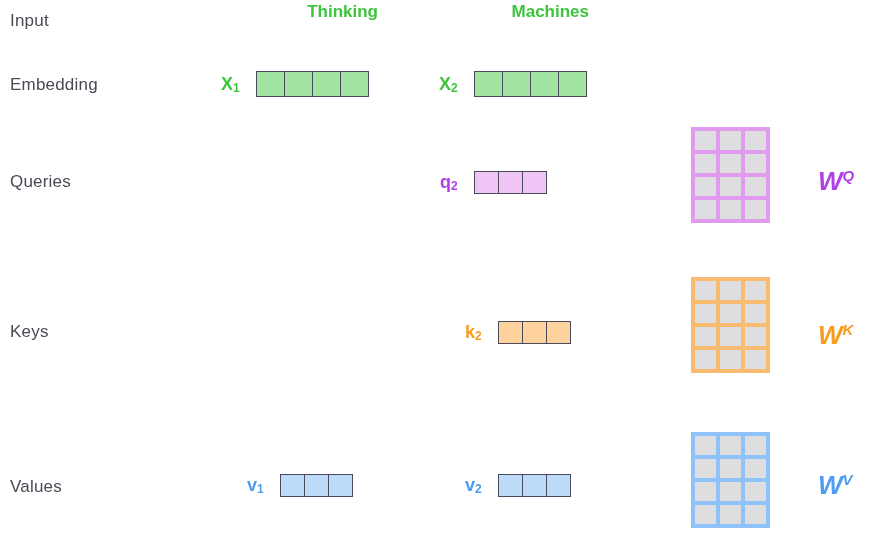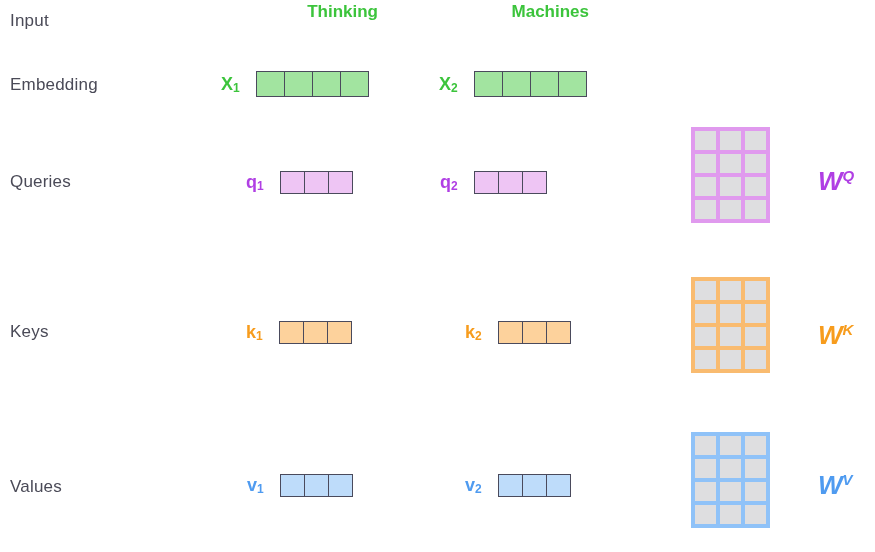--- a/index.html
+++ b/index.html
@@ -69,45 +69,29 @@
   <div class="vecgroup c-green" style="left:439px;top:71px">
     <span class="veclabel"><span>X</span><span class="sub">2</span></span>
     <div class="vec vec-x">
         <div class="vcell"></div>
         <div class="vcell"></div>
         <div class="vcell"></div>
         <div class="vcell"></div>
       </div>
   </div>
 
-  <div class="vecgroup c-purple" style="left:246px;top:171px">
-    <span class="veclabel"><span>q</span><span class="sub">1</span></span>
-    <div class="vec vec-s">
-        <div class="vcell"></div>
-        <div class="vcell"></div>
-        <div class="vcell"></div>
-      </div>
-  </div>
   <div class="vecgroup c-purple" style="left:440px;top:171px">
     <span class="veclabel"><span>q</span><span class="sub">2</span></span>
     <div class="vec vec-s">
         <div class="vcell"></div>
         <div class="vcell"></div>
         <div class="vcell"></div>
       </div>
   </div>
 
-  <div class="vecgroup c-orange" style="left:246px;top:321px">
-    <span class="veclabel"><span>k</span><span class="sub">1</span></span>
-    <div class="vec vec-s">
-        <div class="vcell"></div>
-        <div class="vcell"></div>
-        <div class="vcell"></div>
-      </div>
-  </div>
   <div class="vecgroup c-orange" style="left:465px;top:321px">
     <span class="veclabel"><span>k</span><span class="sub">2</span></span>
     <div class="vec vec-s">
         <div class="vcell"></div>
         <div class="vcell"></div>
         <div class="vcell"></div>
       </div>
   </div>
 
   <div class="vecgroup c-blue" style="left:247px;top:474px">

